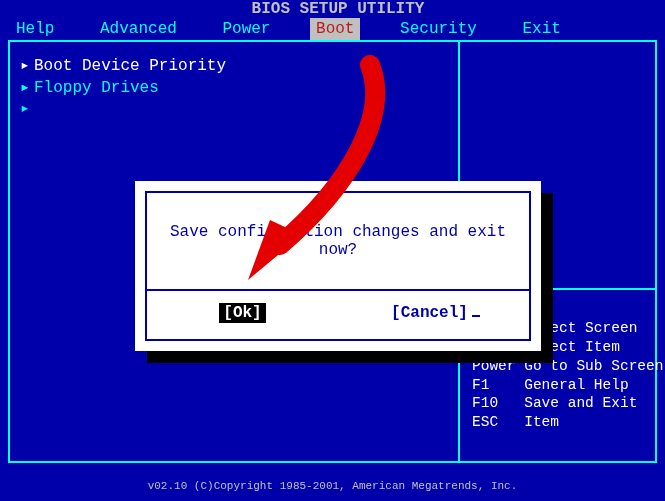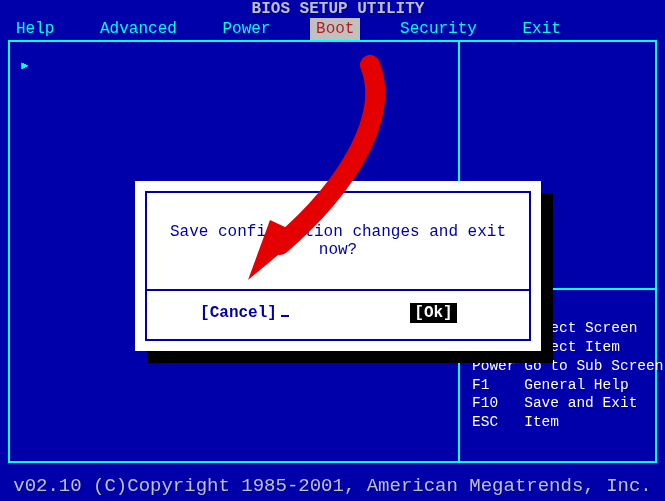--- a/index.html
+++ b/index.html
@@ -95,21 +95,21 @@
   }
 
   .footer {
     position: absolute;
     left: 0; right: 0; bottom: 0;
     height: 30px;
     background: #0000aa;
     color: #c0c0c0;
     text-align: center;
     line-height: 30px;
-    font-size: 19px;
+    font-size: 11px;
   }
 
   
   .dialog-wrap {
     position: absolute;
     left: 135px;
     top: 181px;
     width: 406px;
     background: #ffffff;
     box-shadow: 12px 12px 0 #000000;
@@ -170,26 +170,28 @@
   <span class="menu-item">Power</span>
   <span class="menu-item selected">Boot</span>
   <span class="menu-item">Security</span>
   <span class="menu-item">Exit</span>
 </div>
 
 <div class="main-area">
   <div class="left-panel">
     <div class="list-item selected">
       <span class="arrow-glyph">▸</span>
+      <span>Boot Device Priority</span>
     </div>
     <div class="list-item">
       <span class="arrow-glyph">▸</span>
     </div>
     <div class="list-item">
       <span class="arrow-glyph">▸</span>
+      <span>Floppy Drives</span>
     </div>
     <div class="list-item">
       <span class="arrow-glyph">▸</span>
     </div>
   </div>
 
   <div class="right-panel">
     <div class="help-box">
 <span>←→    Select Screen</span>
 <span>↑↓    Select Item</span>
@@ -200,25 +202,25 @@
     </div>
   </div>
 </div>
 
 <div class="footer">v02.10 (C)Copyright 1985-2001, American Megatrends, Inc.</div>
 
 <div class="dialog-wrap">
   <div class="dialog-border">
     <div class="dialog-msg">Save configuration changes and exit now?</div>
     <div class="dialog-buttons">
+      <div class="dlg-btn sel">
+        <span class="inner">[Ok]</span>
+      </div>
       <div class="dlg-btn">
         <span class="inner">[Cancel]</span><span class="cursor"></span>
-      </div>
-      <div class="dlg-btn sel">
-        <span class="inner">[Ok]</span>
       </div>
     </div>
   </div>
 </div>
 
 <svg class="red-arrow" viewBox="0 0 170 230">
   <path d="M140,10 C160,60 120,130 50,190" stroke="#e40000" stroke-width="20" fill="none" stroke-linecap="round"></path>
   <polygon points="18,225 72,180 40,165" fill="#e40000"></polygon>
 </svg>
 

